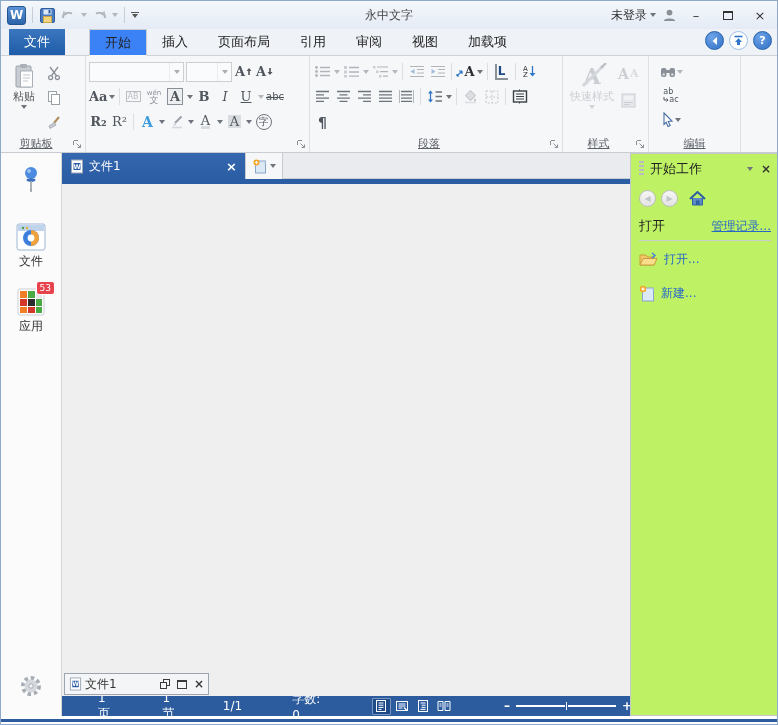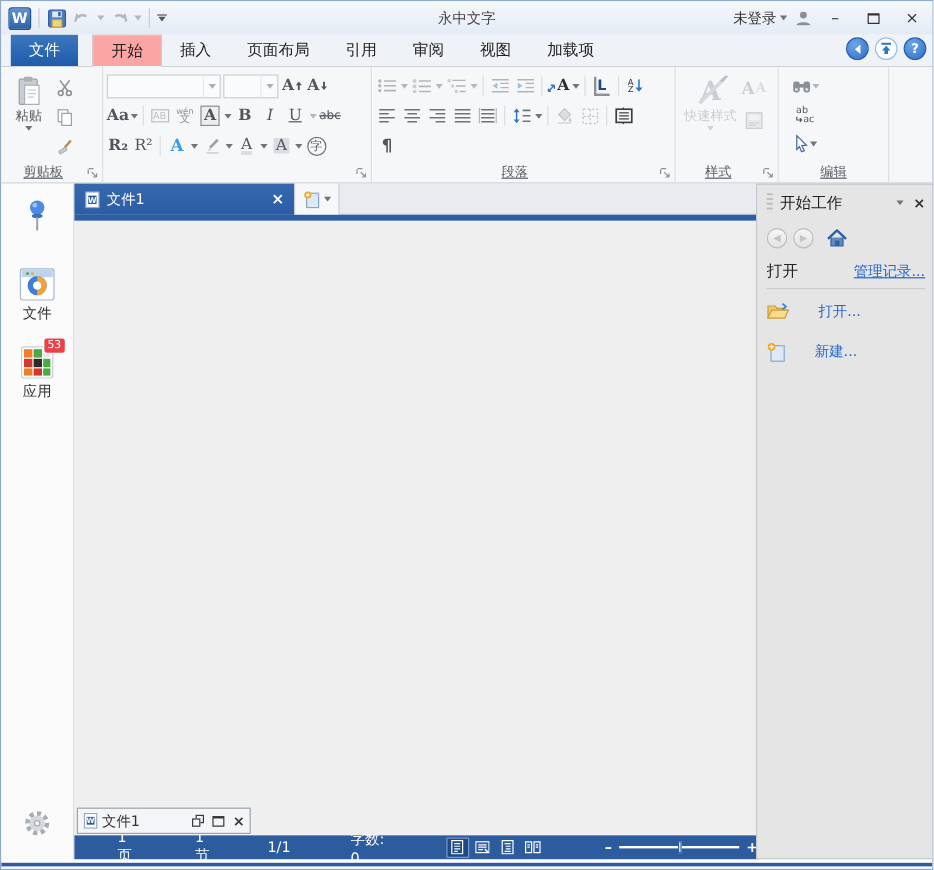--- a/index.html
+++ b/index.html
@@ -23,22 +23,22 @@
   .caret { width:0; height:0; border-left:3px solid transparent; border-right:3px solid transparent;
            border-top:4px solid #6E747B; display:inline-block; }
   .caret.lt { border-top-color:#B3B8BE; }
 
   
   .tabrow { position:absolute; left:0; top:28px; right:0; height:27px; background:#EFF2F6;
             border-bottom:1px solid #CDD2D8; display:flex; align-items:stretch; padding-left:8px; }
   .filetab { width:56px; background:linear-gradient(#3B77BE,#1F5CA9); color:#fff; display:flex;
              align-items:center; justify-content:center; font-size:13px; }
   .rtab { padding:0 15px; display:flex; align-items:center; color:#222; font-size:13px; }
-  .rtab.active { background:#fca5a5; border:1px solid #C9CDD2; border-bottom:1px solid #F6F7F9;
-                 margin-bottom:-1px; margin-left:12px; }
+  .rtab.active { background:#3b82f6; border:1px solid #C9CDD2; border-bottom:1px solid #F6F7F9;
+                 margin-bottom:-1px; margin-left:24px; }
   .tabrow-right { position:absolute; right:5px; top:30px; display:flex; gap:5px; }
   .circ { width:19px; height:19px; border-radius:50%; display:flex; align-items:center; justify-content:center; }
   .circ.blue { background:radial-gradient(circle at 35% 30%, #6FA4E8, #2E6FC4); border:1px solid #2460AE; color:#fff; font-weight:bold; font-size:11px; }
   .circ.white { background:#fff; border:1px solid #9CC0E8; }
 
   
   .ribbon { position:absolute; left:0; top:55px; right:0; height:97px; background:#F6F7F9;
             border-bottom:1px solid #C9CDD2; display:flex; }
   .rgroup { position:relative; border-right:1px solid #DEE0E3; padding:3px 3px 16px 3px; }
   .glabel { position:absolute; bottom:1px; left:0; right:14px; text-align:center; font-size:11px; color:#5A5F66;text-decoration:underline; }
@@ -87,35 +87,35 @@
   .restore i.b { left:0; bottom:0; background:#F4F5F6; }
   .restore i.t { right:0; top:0; }
 
   .statusbar { height:20px; background:#2D5C9E; color:#fff; display:flex; align-items:center; font-size:12px; }
   .viewbtn { width:19px; height:17px; display:flex; align-items:center; justify-content:center; border-radius:1px; }
   .viewbtn.sel { background:#1E4A88; border:1px solid #7A97C4; }
   .ztrack { position:relative; width:100px; height:2px; background:#fff; margin:0 6px; }
   .ztick { position:absolute; left:50%; top:-3px; width:1px; height:8px; background:#fff; }
   .zthumb { position:absolute; left:49%; top:-4px; width:3px; height:10px; background:#fff; border:1px solid #2D5C9E; }
 
-  .pane { position:absolute; right:0; top:152px; width:147px; bottom:8px; background:#e5e5e5;
+  .pane { position:absolute; right:0; top:152px; width:147px; bottom:8px; background:#bef264;
           border:1px solid #C4C7CB; border-right:none; padding:6px 6px 0 8px; }
   .pane-head { display:flex; align-items:center; gap:4px; }
   .grip { width:5px; height:16px; background-image:repeating-linear-gradient(#B9BDC2 0 2px, transparent 2px 4px);
           background-size:2px 100%; background-repeat:repeat-x; background-position:0 0, 3px 2px; margin-right:2px; }
   .pane-title { font-size:13px; color:#222; flex:1; }
   .pane-nav { display:flex; align-items:center; gap:5px; margin-top:12px; }
   .navcirc { width:17px; height:17px; border-radius:50%; background:linear-gradient(#F6F6F6,#E3E3E3);
              border:1px solid #BDBDBD; color:#C2C6CA; font-size:8px; display:flex; align-items:center; justify-content:center; }
   .pane-row { display:flex; align-items:center; margin-top:10px; }
   .pane-open-hd { font-size:13px; color:#222; }
   .bluelink { color:#2667C9; font-size:12px; }
   .u { text-decoration:underline; }
   .pane-sep { height:1px; background:#C9CCD0; margin:5px 0 10px 0; }
-  .pane-link { display:flex; align-items:center; gap:24px; margin-bottom:17px; }
+  .pane-link { display:flex; align-items:center; gap:6px; margin-bottom:17px; }
 
   .bottomline { position:absolute; left:0; right:0; bottom:2px; height:3px; background:#2D5C9E; }
 
   svg { display:block; }
   .icw { display:inline-flex; align-items:center; justify-content:center; }
 </style>
 </head>
 <body>
 
 <div id="window">

